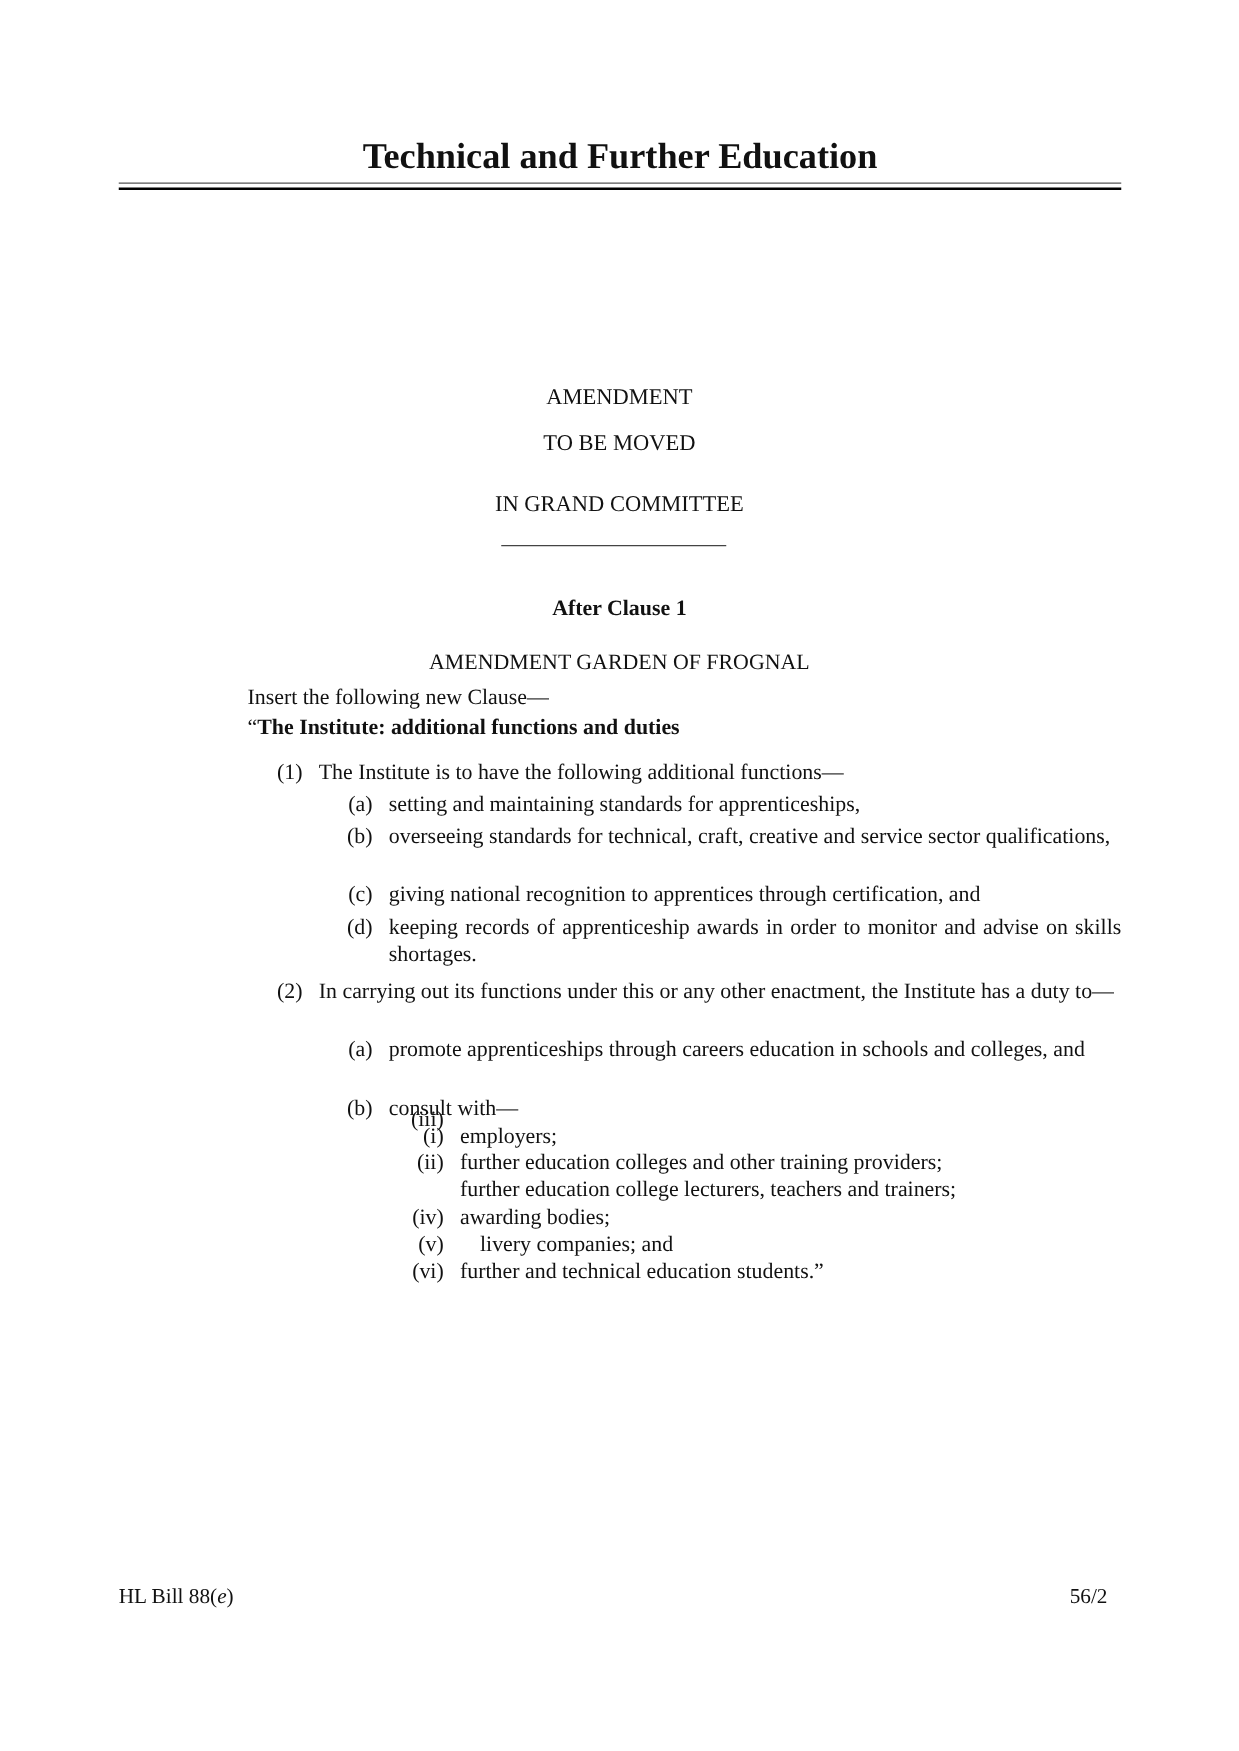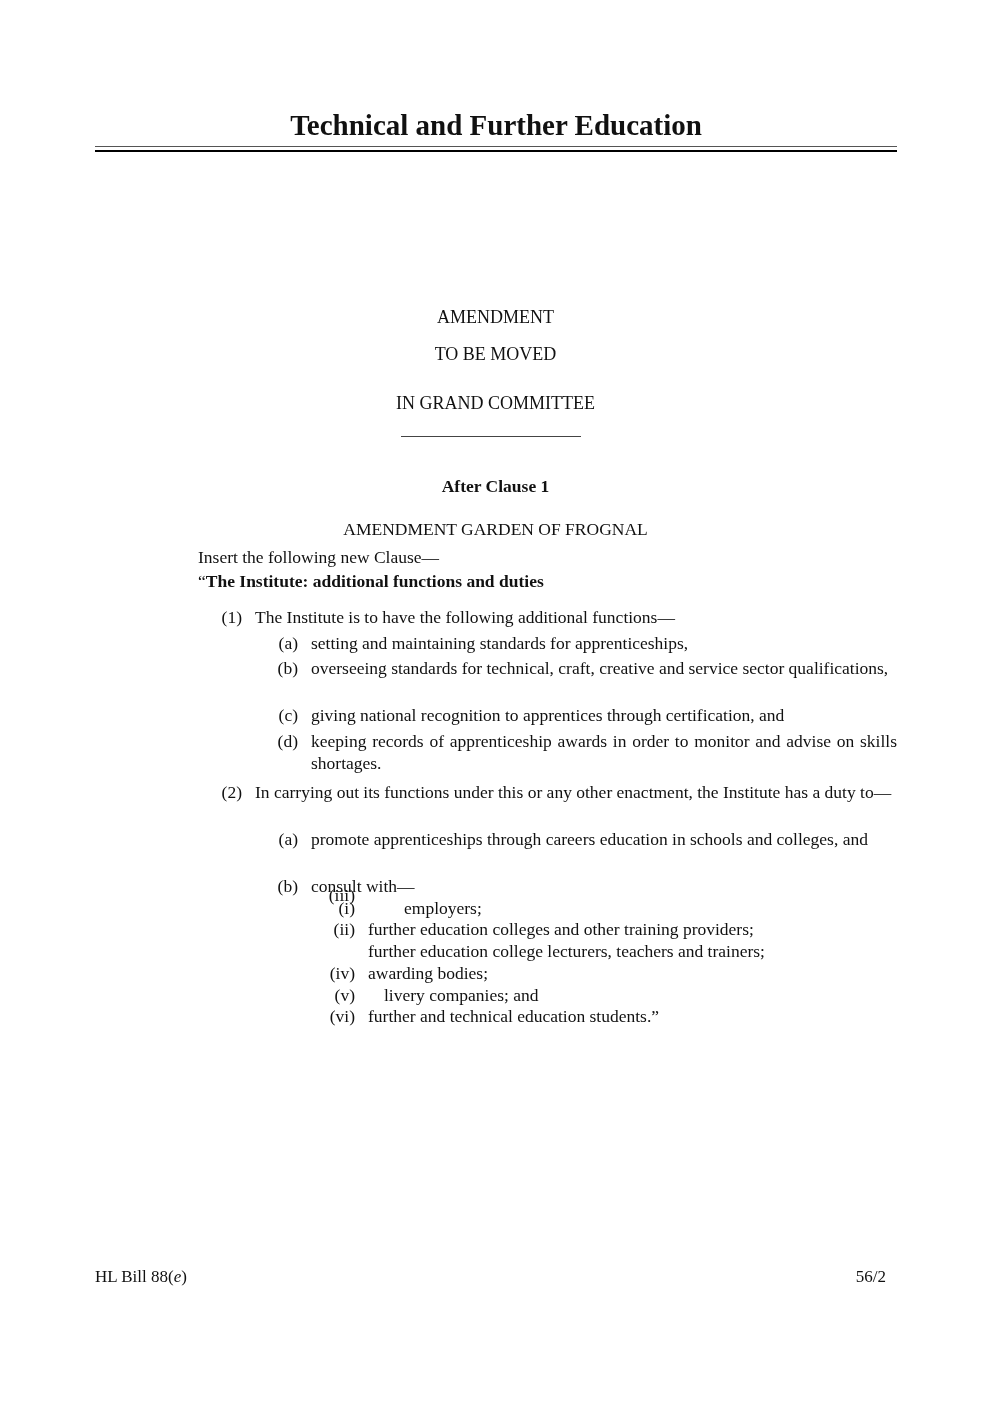--- a/index.html
+++ b/index.html
@@ -122,21 +122,21 @@
 <div class="num" style="top:781px; left:212px; width:30px;">(2)</div>
 <div class="justified" style="top:781px; left:255px; width:642px;">In carrying out its functions under this or any other enactment, the Institute has a duty to—</div>
 
 <div class="num" style="top:828px; left:268px; width:30px;">(a)</div>
 <div class="justified" style="top:828px; left:311px; width:586px;">promote apprenticeships through careers education in schools and colleges, and</div>
 
 <div class="num" style="top:875px; left:268px; width:30px;">(b)</div>
 <div class="line" style="top:875px; left:311px;">consult with—</div>
 
 <div class="num" style="top:897px; left:315px; width:40px;">(i)</div>
-<div class="line" style="top:897px; left:368px;margin-left:36px;">employers;</div>
+<div class="line" style="top:897px; left:368px;">employers;</div>
 
 <div class="num" style="top:918px; left:315px; width:40px;">(ii)</div>
 <div class="line" style="top:918px; left:368px;">further education colleges and other training providers;</div>
 
 <div class="num" style="top:884px; left:315px; width:40px;">(iii)</div>
 <div class="line" style="top:940px; left:368px;">further education college lecturers, teachers and trainers;</div>
 
 <div class="num" style="top:962px; left:315px; width:40px;">(iv)</div>
 <div class="line" style="top:962px; left:368px;">awarding bodies;</div>
 

